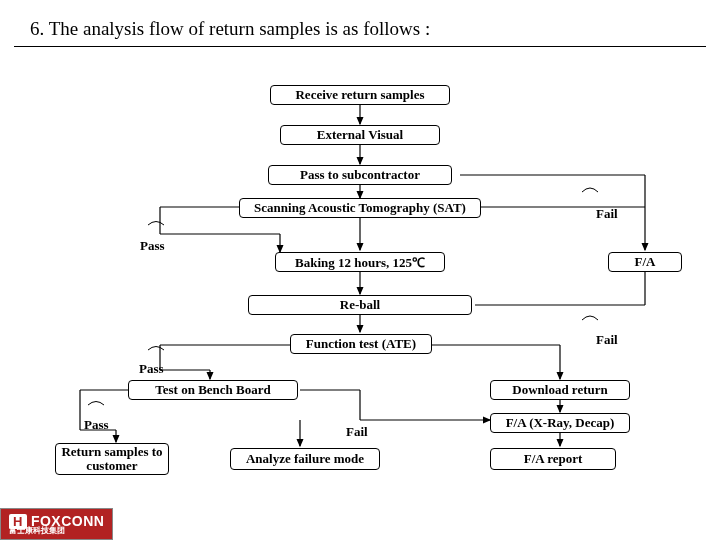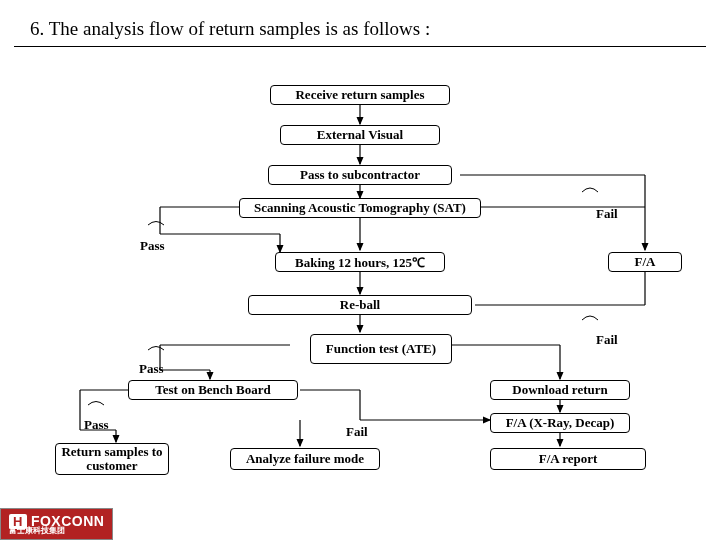--- a/index.html
+++ b/index.html
@@ -181,30 +181,30 @@
 
   <line x1="300" y1="420" x2="300" y2="446" stroke="#000" stroke-width="1.2" marker-end="url(#ah)"></line>
 </svg>
 
 <div class="box" style="left:270px; top:85px; width:180px; height:20px;">Receive return samples</div>
 <div class="box" style="left:280px; top:125px; width:160px; height:20px;">External Visual</div>
 <div class="box" style="left:268px; top:165px; width:184px; height:20px;">Pass to subcontractor</div>
 <div class="box" style="left:239px; top:198px; width:242px; height:20px;">Scanning Acoustic Tomography (SAT)</div>
 <div class="box" style="left:275px; top:252px; width:170px; height:20px;">Baking 12 hours, 125℃</div>
 <div class="box" style="left:248px; top:295px; width:224px; height:20px;">Re-ball</div>
-<div class="box" style="left:290px; top:334px; width:142px; height:30px;margin-left:20px;">Function test (ATE)</div>
+<div class="box" style="left:290px; top:334px; width:142px; height:20px;">Function test (ATE)</div>
 
 <div class="box" style="left:128px; top:380px; width:170px; height:20px;">Test on Bench Board</div>
 <div class="box" style="left:55px; top:443px; width:114px; height:32px; line-height:14px;">Return samples to customer</div>
 <div class="box" style="left:230px; top:448px; width:150px; height:22px;">Analyze failure mode</div>
 
 <div class="box" style="left:608px; top:252px; width:74px; height:20px;">F/A</div>
 <div class="box" style="left:490px; top:380px; width:140px; height:20px;">Download return</div>
 <div class="box" style="left:490px; top:413px; width:140px; height:20px;">F/A (X-Ray, Decap)</div>
-<div class="box" style="left:490px; top:448px; width:156px; height:22px;">F/A report</div>
+<div class="box" style="left:490px; top:448px; width:126px; height:22px;">F/A report</div>
 
 <div class="label" style="left:596px; top:182px;">Fail</div>
 <div class="label" style="left:596px; top:308px;">Fail</div>
 <div class="label" style="left:346px; top:400px;">Fail</div>
 <div class="label" style="left:140px; top:214px;">Pass</div>
 <div class="label" style="left:139px; top:337px;">Pass</div>
 <div class="label" style="left:84px; top:393px;">Pass</div>
 
 <div class="footer">
   <div class="footer-left">

